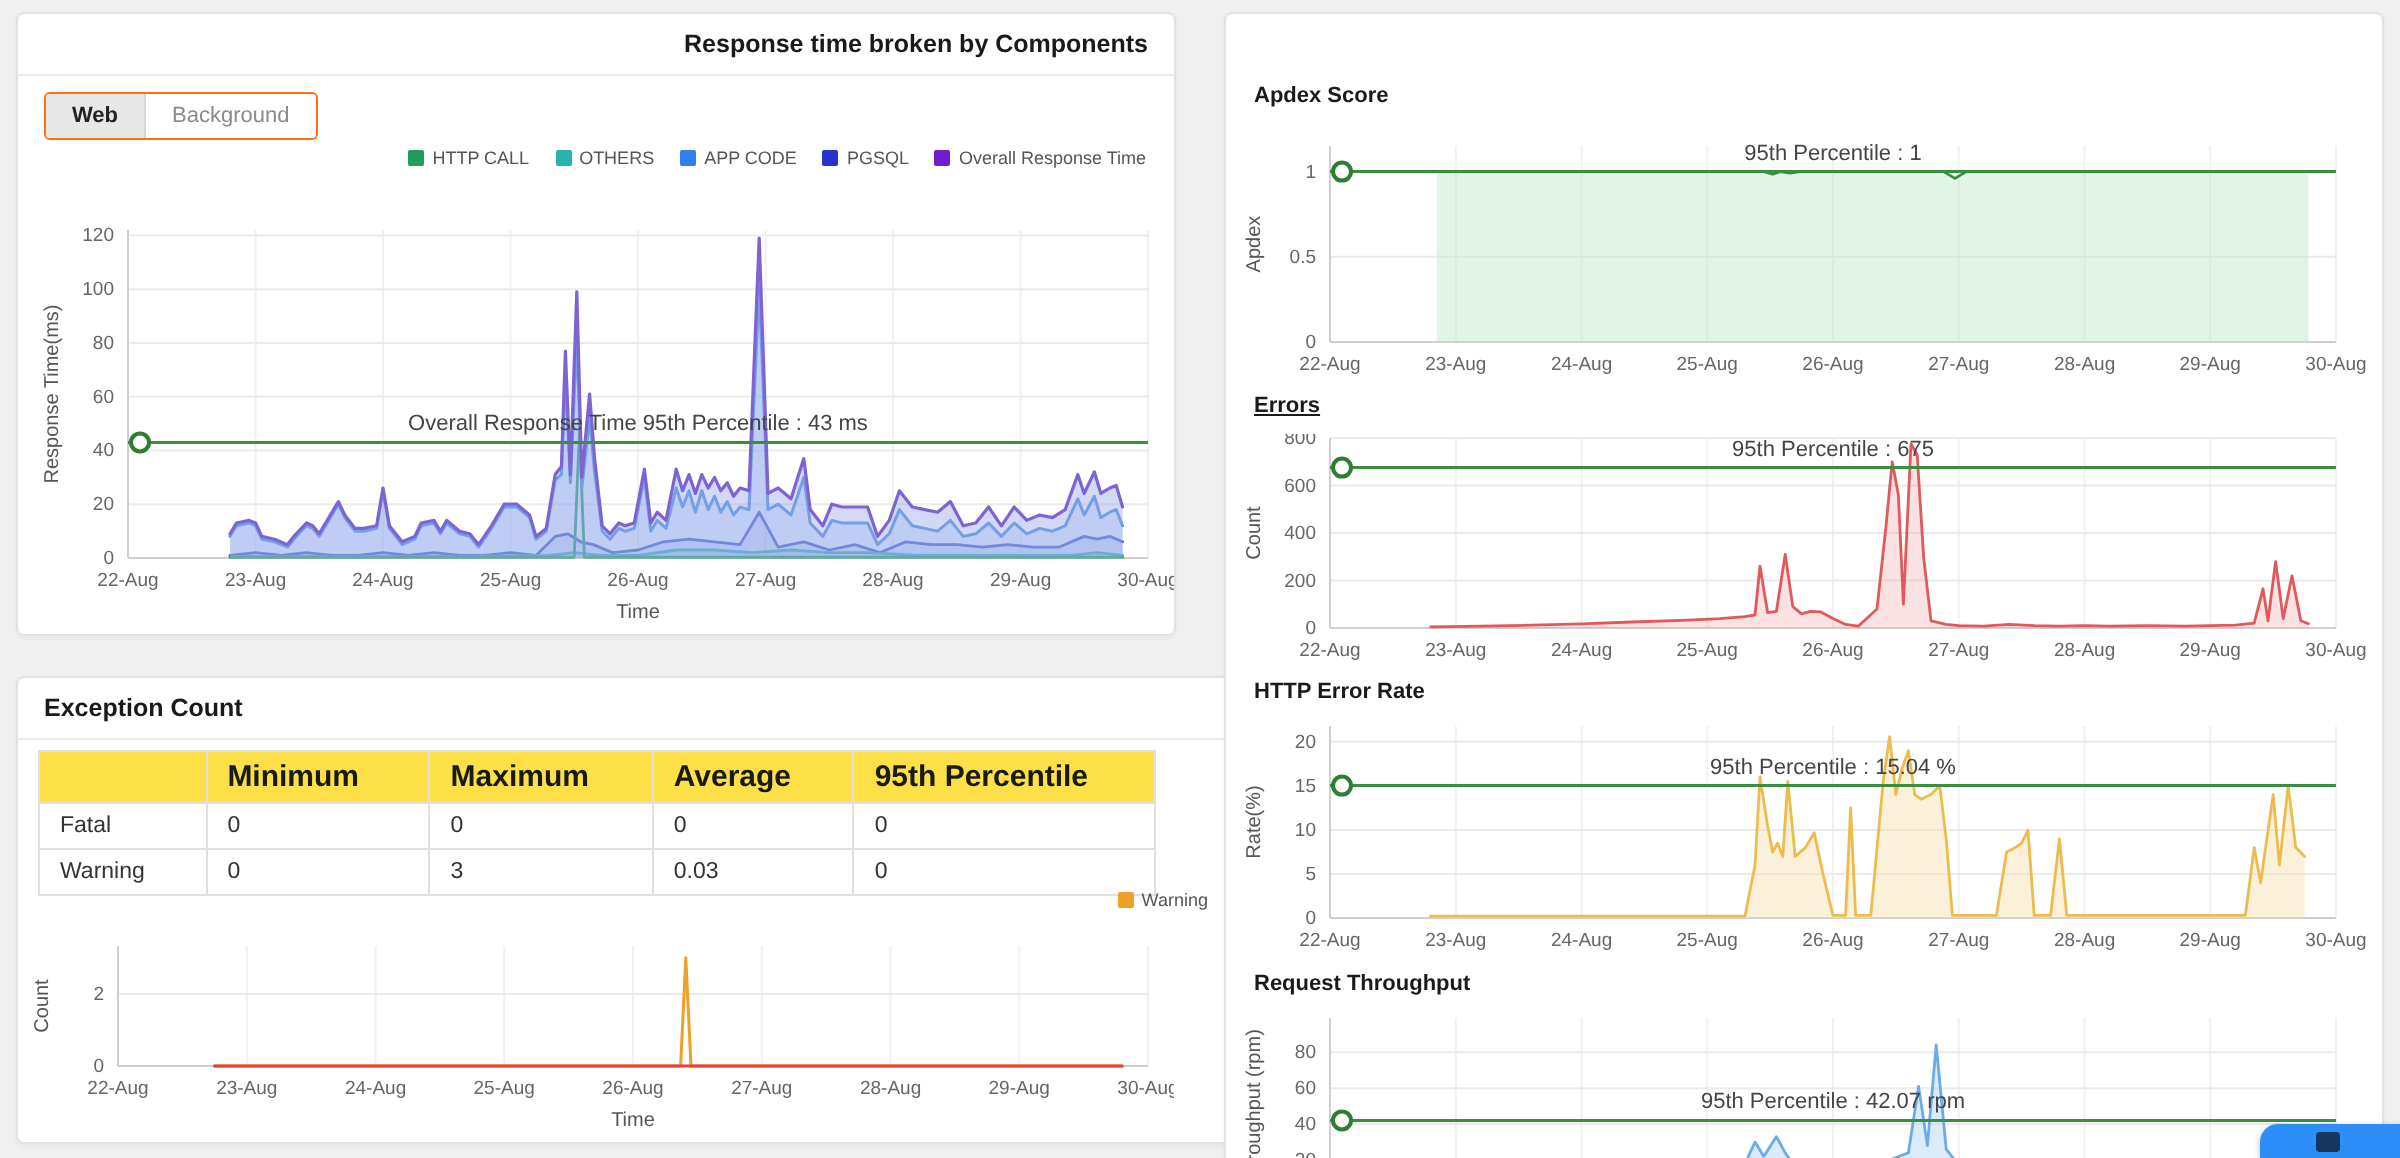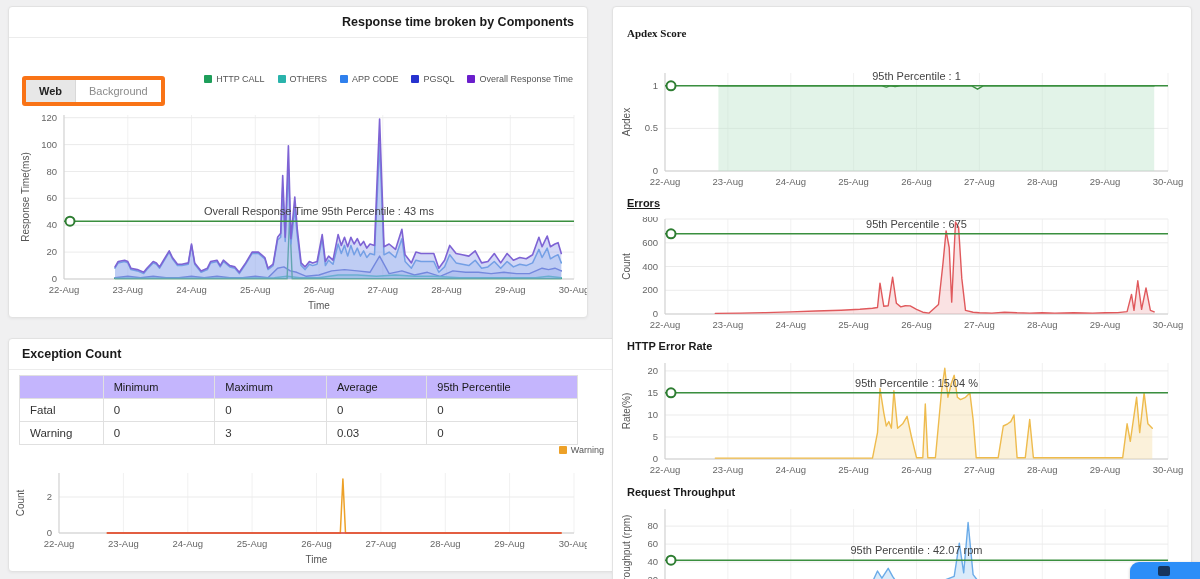--- a/index.html
+++ b/index.html
@@ -5,37 +5,37 @@
   * { margin:0; padding:0; box-sizing:border-box; }
   html,body { width:1200px; height:579px; overflow:hidden; }
   body { font-family:"Liberation Sans", sans-serif; background:#f0f0f1; position:relative; }
   #app { position:relative; width:1200px; height:579px; overflow:hidden; }
 
   .panel { position:absolute; background:#fff; border:1px solid #e2e2e2; border-radius:4px;
            box-shadow:0 1px 3px rgba(0,0,0,.05); }
   .panel-header { height:31px; line-height:31px; padding:0 13px; font-size:12.5px; font-weight:700;
                   color:#1a1a1a; border-bottom:1px solid #ececec; }
 
-  .tabs { position:absolute; left:13px; top:39px; display:inline-flex; border:4px solid #f97316;
-          border-radius:3px; overflow:hidden; background:#fff;margin-top:30px; }
+  .tabs { position:absolute; left:13px; top:39px; display:inline-flex; border:1px solid #f97316;
+          border-radius:3px; overflow:hidden; background:#fff; }
   .tab  { padding:5px 13px; font-size:11px; color:#8a8a8a; background:#fff; cursor:pointer; }
   .tab.active { background:#e7e7e7; color:#222; font-weight:700; }
   .tab + .tab { border-left:1px solid #d8d8d8; }
 
   .legend { position:absolute; display:flex; gap:13px; align-items:center; font-size:9px; color:#555;padding-left:28px; }
   .leg-item { display:flex; align-items:center; gap:4px; }
   .leg-swatch { width:8px; height:8px; display:inline-block; border-radius:1px; }
 
   .chart { position:absolute; }
   svg text { font-family:"Liberation Sans", sans-serif; }
 
   table.stats { border-collapse:collapse; position:absolute; left:10px; top:36px; width:559px;
                 font-size:11.5px; color:#333; table-layout:fixed; }
   table.stats th, table.stats td { border:1px solid #e0e0e0; padding:4px 10px; text-align:left; height:23px; }
-  table.stats thead th { font-weight:400; background:#c4b5fd; color:#1a1a1a; font-size:11px; }
+  table.stats thead th { font-weight:700; background:#fde047; color:#1a1a1a; font-size:15px; }
 
   .sec-title { position:absolute; left:14px; font-size:11px; font-weight:700; color:#1a1a1a; }
 
   .chat-btn { position:absolute; left:1130px; top:562px; width:70px; height:17px; background:#2c8ef8;
               border-radius:9px 0 0 0; box-shadow:0 1px 3px rgba(0,0,0,.25); display:flex;
               align-items:flex-start; padding:4px 0 0 28px; cursor:pointer; }
   .chat-glyph { width:12px; height:10px; background:#17355e; border-radius:2px; }
 </style>
 </head>
 <body>
@@ -205,21 +205,21 @@
             <text x="15" y="36" text-anchor="middle" fill="#555" font-size="10" transform="rotate(-90 15 36)">Count</text>
             <text x="307.5" y="96" text-anchor="middle" fill="#555" font-size="10">Time</text>
           </g>
           <path d="M98.3,66L331.3,66L333.9,11.9L336.5,66L552.1,66" fill="none" stroke="#eda128" stroke-width="1.5" stroke-linejoin="round" stroke-linecap="round"></path>
           <path d="M98.3,66L552.1,66" fill="none" stroke="#e0433b" stroke-width="1.5" stroke-linejoin="round" stroke-linecap="round"></path>
         </svg></div>
   </div>
 
   <div class="panel" style="left:612px;top:6px;width:580px;height:660px;">
 
-    <div class="sec-title" style="top:20px;font-family:Liberation Serif, serif;">Apdex Score</div>
+    <div class="sec-title" style="top:35px;">Apdex Score</div>
     <div class="chart" style="left:0;top:56px;width:578px;height:134px;"><svg width="578" height="134">
           <g>
             <line x1="52" y1="10" x2="52" y2="108" stroke="#f1f1f1" stroke-width="1"></line>
             <line x1="114.9" y1="10" x2="114.9" y2="108" stroke="#f1f1f1" stroke-width="1"></line>
             <line x1="177.8" y1="10" x2="177.8" y2="108" stroke="#f1f1f1" stroke-width="1"></line>
             <line x1="240.6" y1="10" x2="240.6" y2="108" stroke="#f1f1f1" stroke-width="1"></line>
             <line x1="303.5" y1="10" x2="303.5" y2="108" stroke="#f1f1f1" stroke-width="1"></line>
             <line x1="366.4" y1="10" x2="366.4" y2="108" stroke="#f1f1f1" stroke-width="1"></line>
             <line x1="429.3" y1="10" x2="429.3" y2="108" stroke="#f1f1f1" stroke-width="1"></line>
             <line x1="492.1" y1="10" x2="492.1" y2="108" stroke="#f1f1f1" stroke-width="1"></line>

